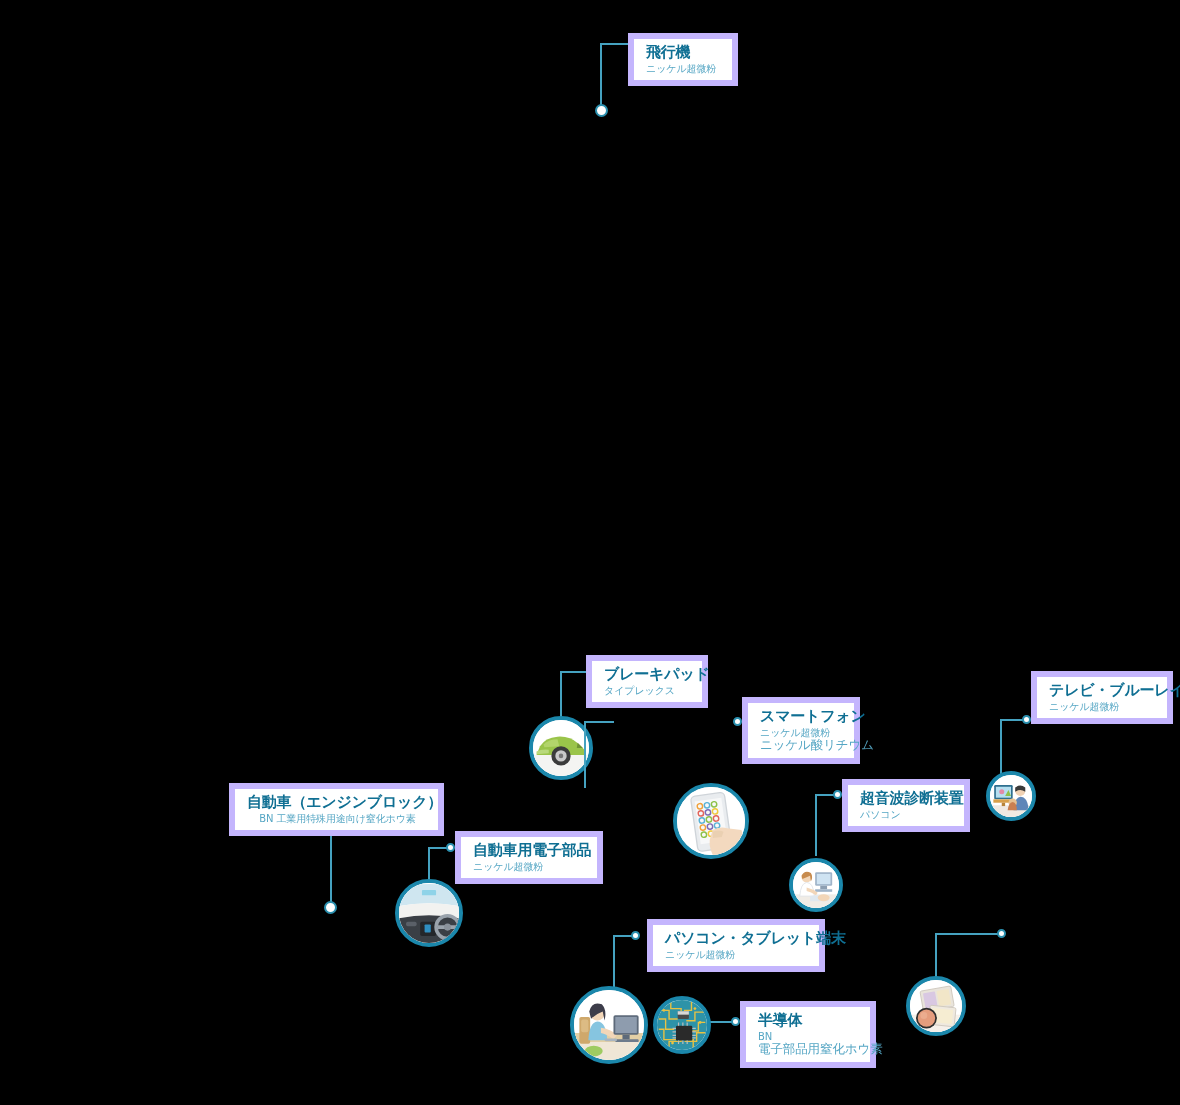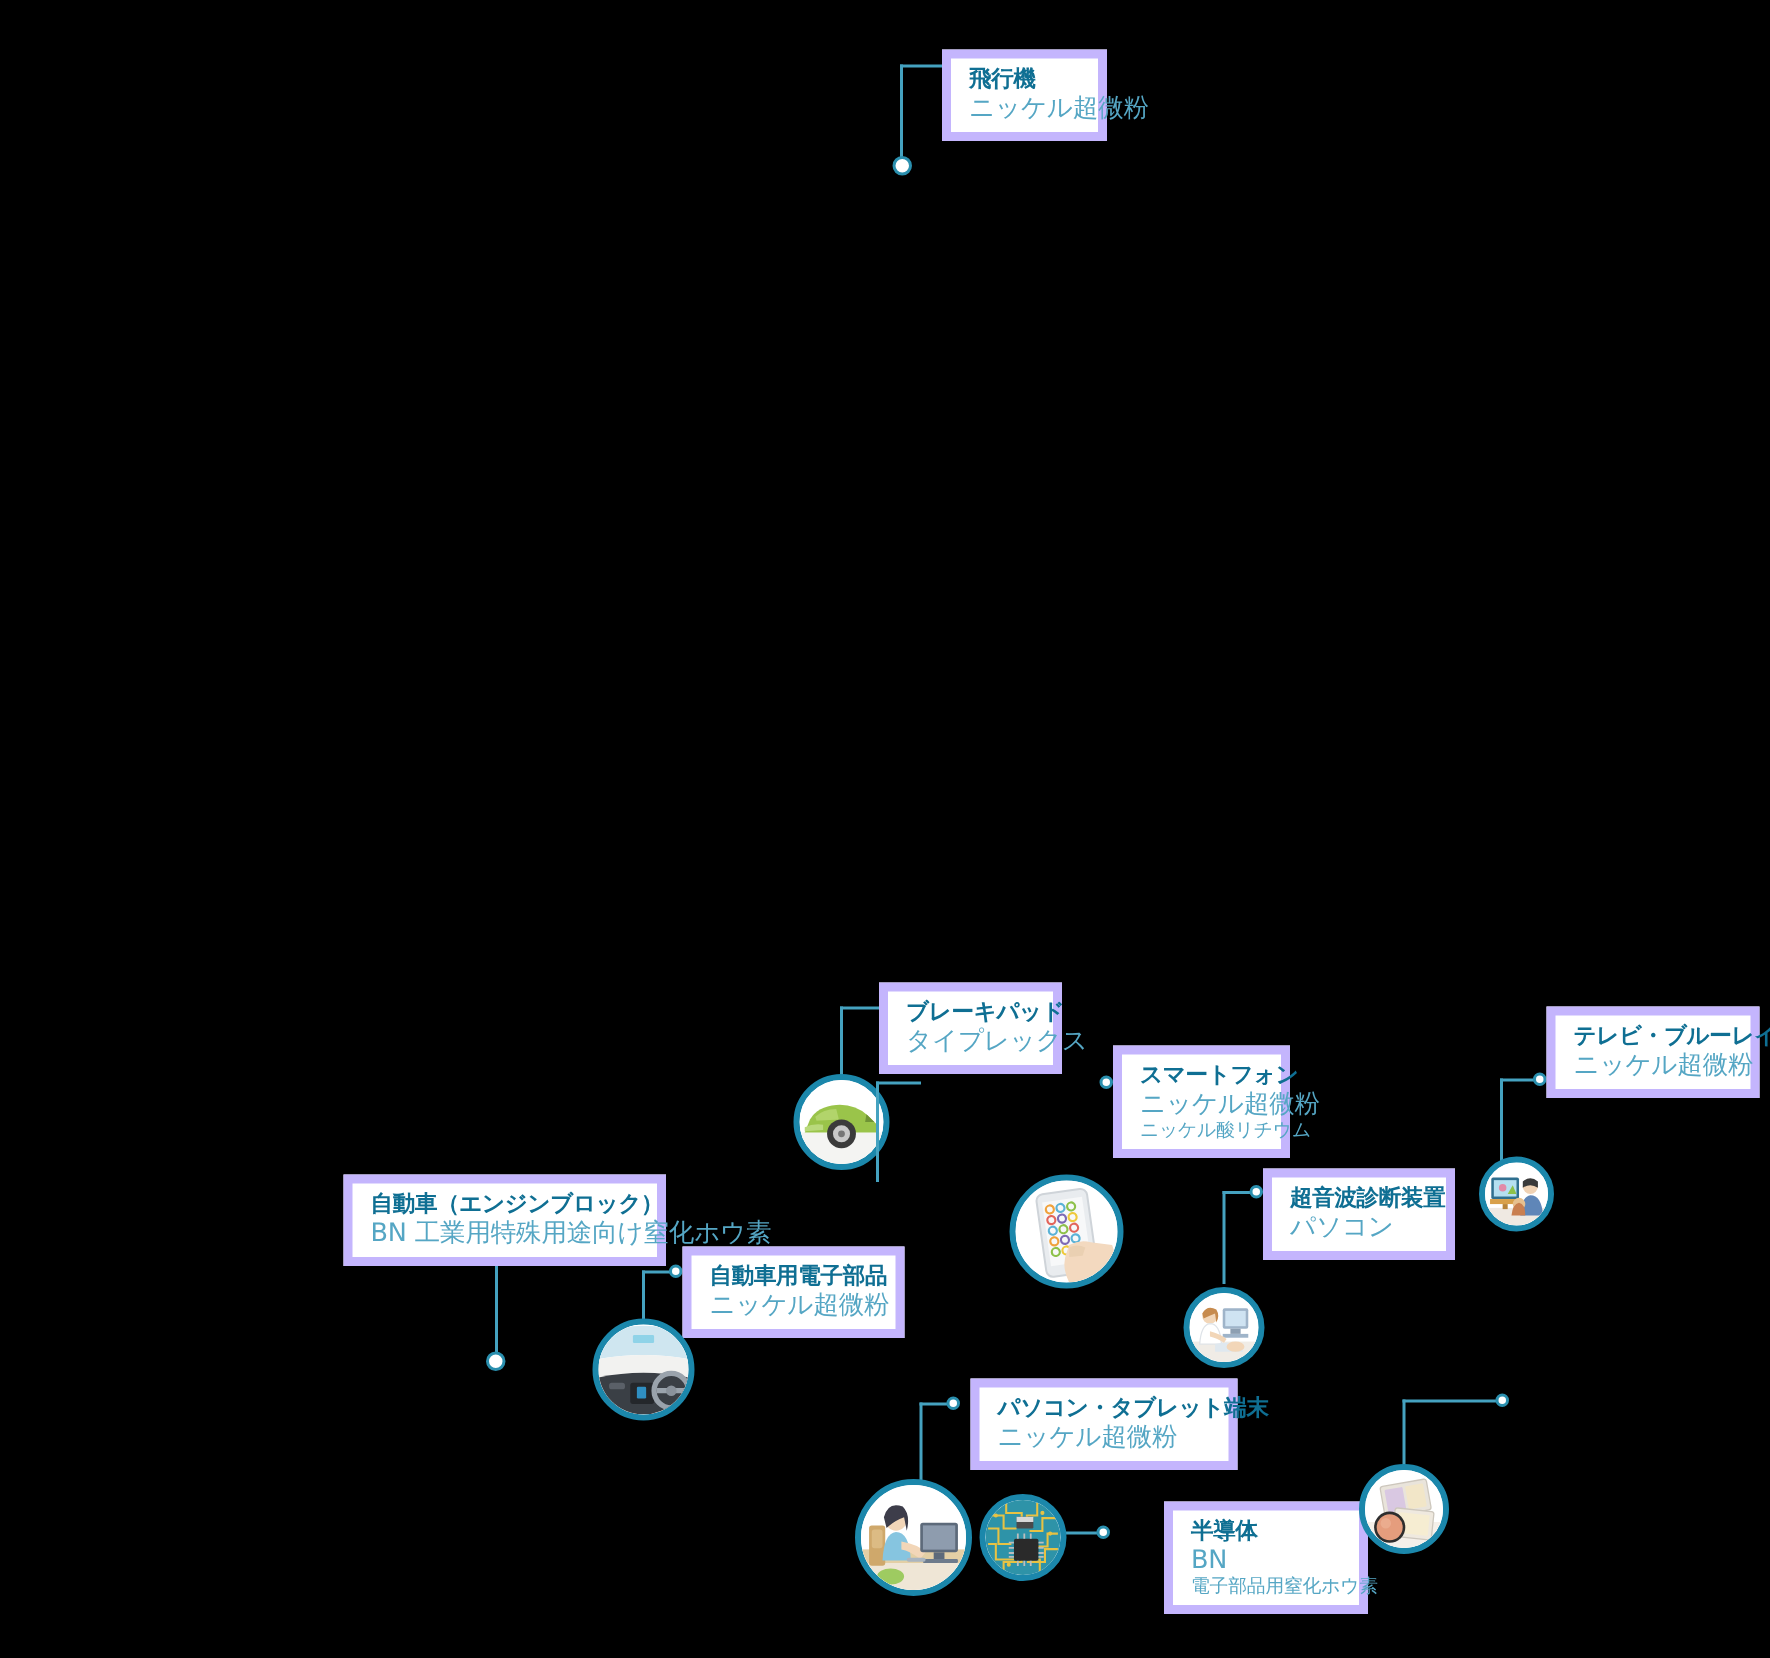--- a/index.html
+++ b/index.html
@@ -28,31 +28,31 @@
   .card .ttl{
     display:block;
     color:#0f6f93;
     font-weight:bold;
     font-size:15px;
     letter-spacing:-0.2px;
   }
   .card .sub{
     display:block;
     color:#55a6c4;
-    font-size:17px;
+    font-size:10px;
     letter-spacing:-0.1px;
     margin-top:2px;
   }
   .card .sub2{
     display:block;
     color:#55a6c4;
     font-size:12.5px;
     letter-spacing:-0.1px;
   }
-  .card.subcenter .sub,.card.subcenter .sub2{}
+  .card.subcenter .sub,.card.subcenter .sub2{text-align:center;}
 
   
   .lineH,.lineV{
     position:absolute;
     background:#45a2c0;
   }
   .lineH{height:2px;}
   .lineV{width:2px;}
 
   .knob{
@@ -268,21 +268,21 @@
       <rect x="54" y="50" width="8" height="5" fill="#5d6a7a"></rect>
       <rect x="46" y="55" width="26" height="3" rx="1" fill="#6d7b8c"></rect>
       <rect x="34" y="54" width="14" height="3" rx="1.5" fill="#aab5c0"></rect>
       <ellipse cx="22" cy="68" rx="10" ry="6" fill="#9ecb61"></ellipse>
     </svg>
   </div>
 
   <div class="lineH" style="left:704px;top:1021px;width:32px;"></div>
   <div class="knob" style="left:731px;top:1017px;"></div>
 
-  <div class="card" style="left:776px;top:1001px;width:136px;">
+  <div class="card" style="left:740px;top:1001px;width:136px;">
     <span class="ttl">半導体</span>
     <span class="sub">BN</span>
     <span class="sub2">電子部品用窒化ホウ素</span>
   </div>
 
   <div class="bubble" style="left:653px;top:996px;width:58px;height:58px;border-color:#1b87ab;">
     <svg viewBox="0 0 58 58">
       <rect x="0" y="0" width="58" height="58" fill="#2e93a8"></rect>
       <g stroke="#e8c243" stroke-width="1.6" fill="none">
         <path d="M2 12 H14 V22 H24"></path>

